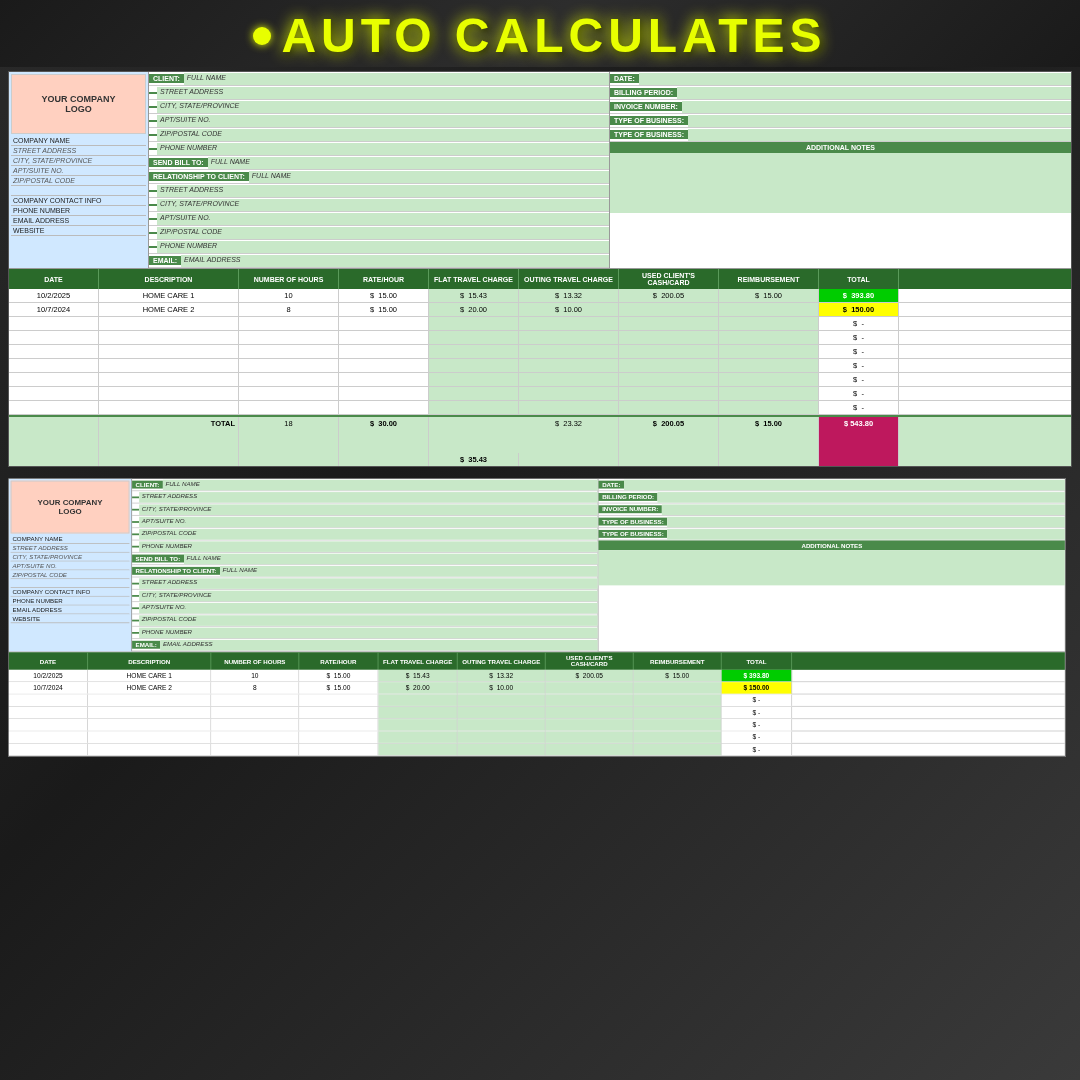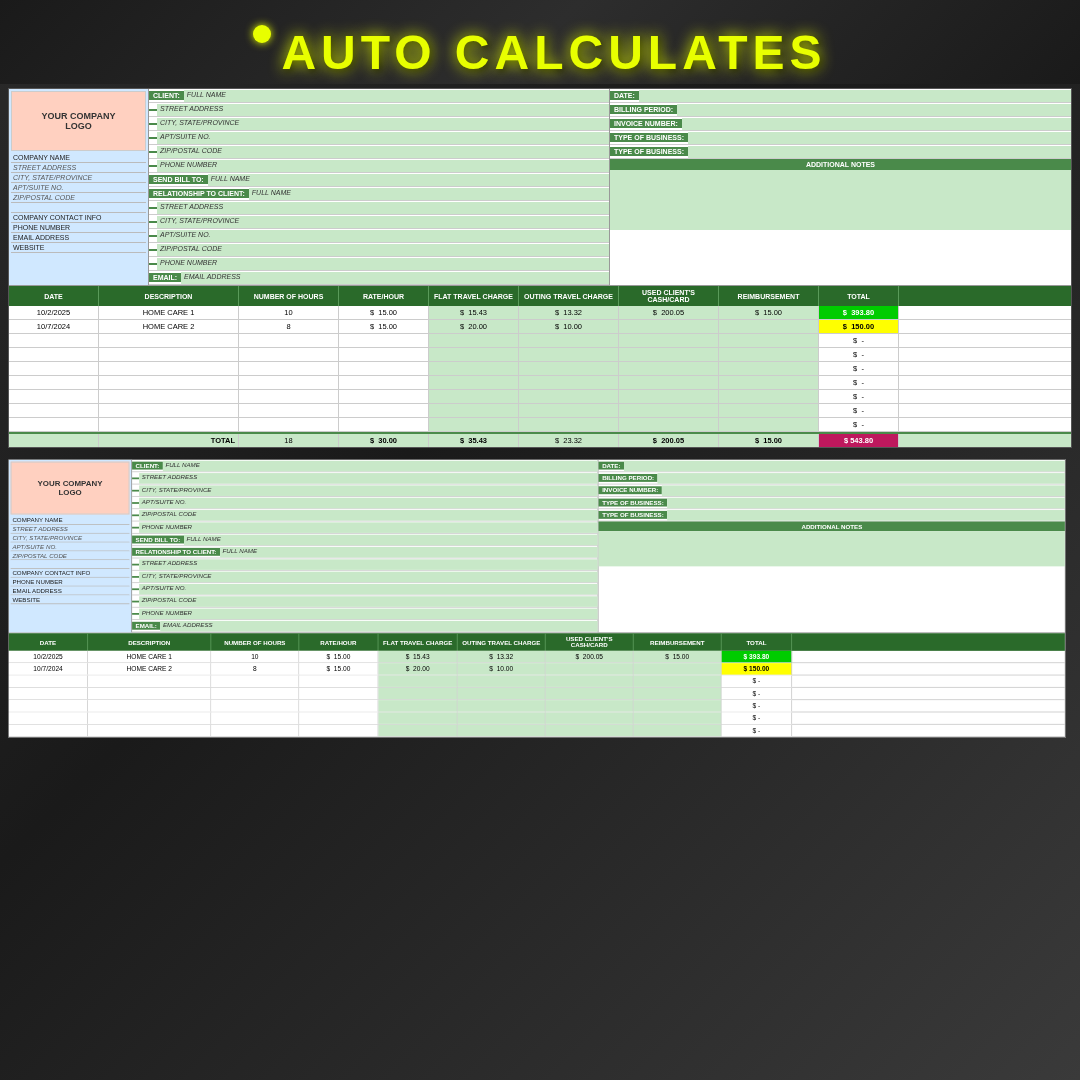--- a/index.html
+++ b/index.html
@@ -28,23 +28,23 @@
       line-height: 1.1;
     }
     .title-sub {
       font-size: 48px;
       font-weight: 900;
       color: #e8ff00;
       text-shadow: 0 0 15px #e8ff00, 2px 2px 6px #000;
       letter-spacing: 5px;
       text-transform: uppercase;
       display: flex;
+      align-items: center;
       justify-content: center;
       gap: 10px;
-      margin-top: 17px;
     }
     .bullet {
       width: 18px;
       height: 18px;
       background: #e8ff00;
       border-radius: 50%;
       box-shadow: 0 0 8px #e8ff00;
       display: inline-block;
       flex-shrink: 0;
     }
@@ -455,21 +455,21 @@
             <div class="td green-bg"></div>
             <div class="td green-bg"></div>
             <div class="td">$ &nbsp;-</div>
         </div>
 
         <div class="total-row">
           <div class="td" style="background:#c8e8c8;"></div>
           <div class="td" style="background:#c8e8c8; text-align:right; font-weight:bold;">TOTAL</div>
           <div class="td" style="background:#c8e8c8; font-weight:normal;">18</div>
           <div class="td" style="background:#c8e8c8; font-weight:bold;">$ &nbsp;30.00</div>
-          <div class="td" style="background:#c8e8c8; font-weight:bold;">$ &nbsp;35.43</div>
+          <div class="td" style="background:#c8e8c8; font-weight:bold;margin-top:36px;">$ &nbsp;35.43</div>
           <div class="td" style="background:#c8e8c8; font-weight:normal;">$ &nbsp;23.32</div>
           <div class="td" style="background:#c8e8c8; font-weight:bold;">$ &nbsp;200.05</div>
           <div class="td" style="background:#c8e8c8; font-weight:bold;">$ &nbsp;15.00</div>
           <div class="td" style="background:#be185d; color:#fff; font-weight:bold;">$ 543.80</div>
         </div>
       </div>
     </div>
   </div>
 
   <div class="invoice2-wrapper">

